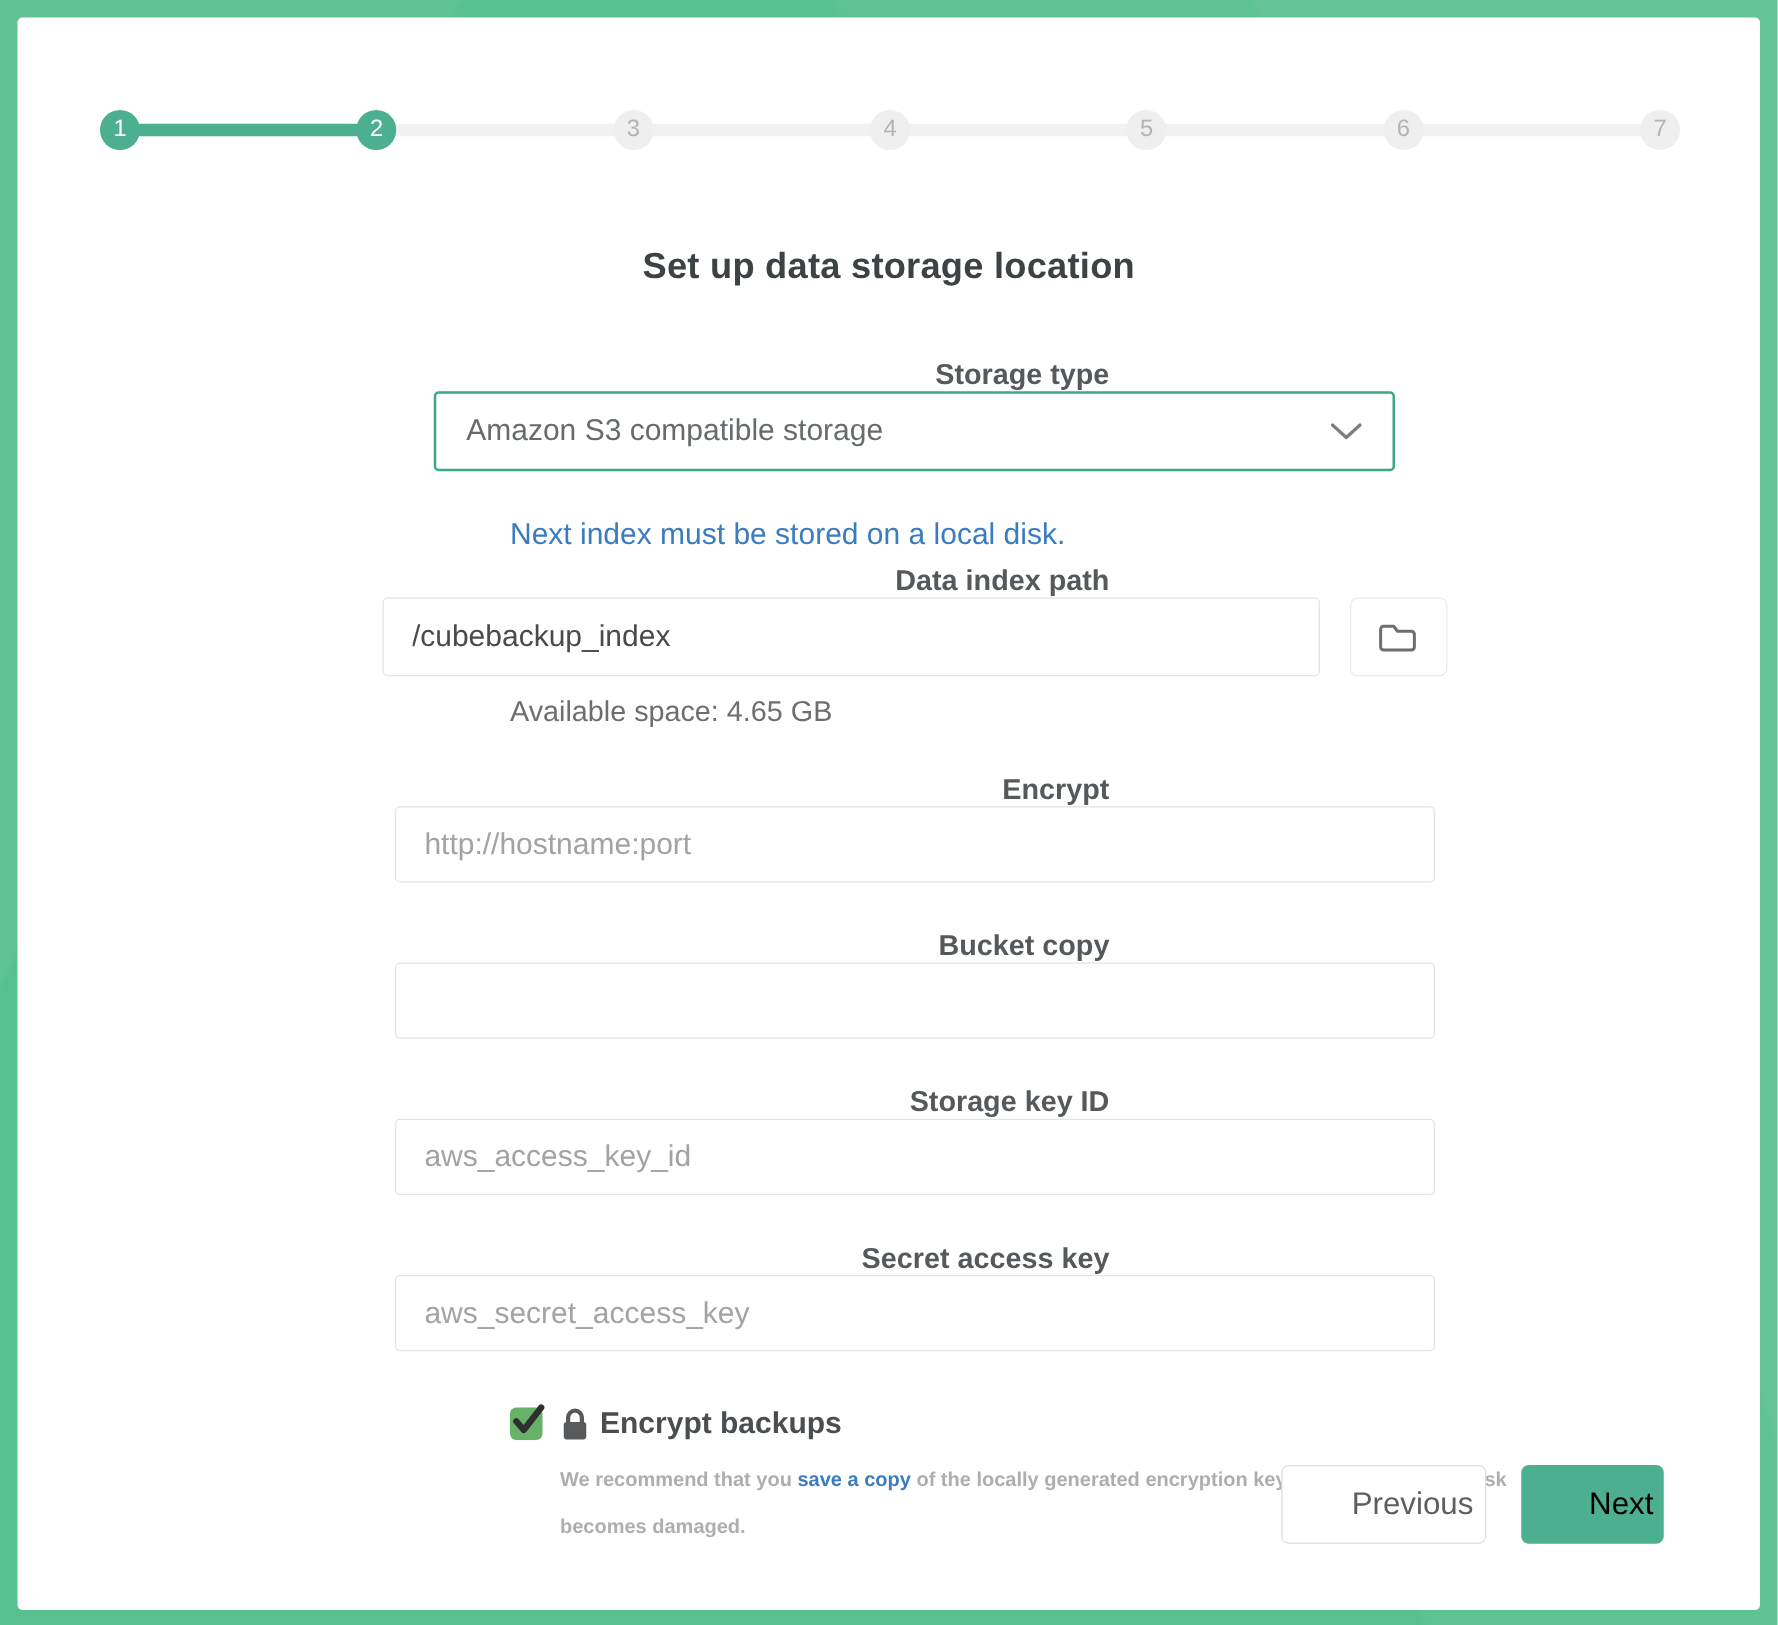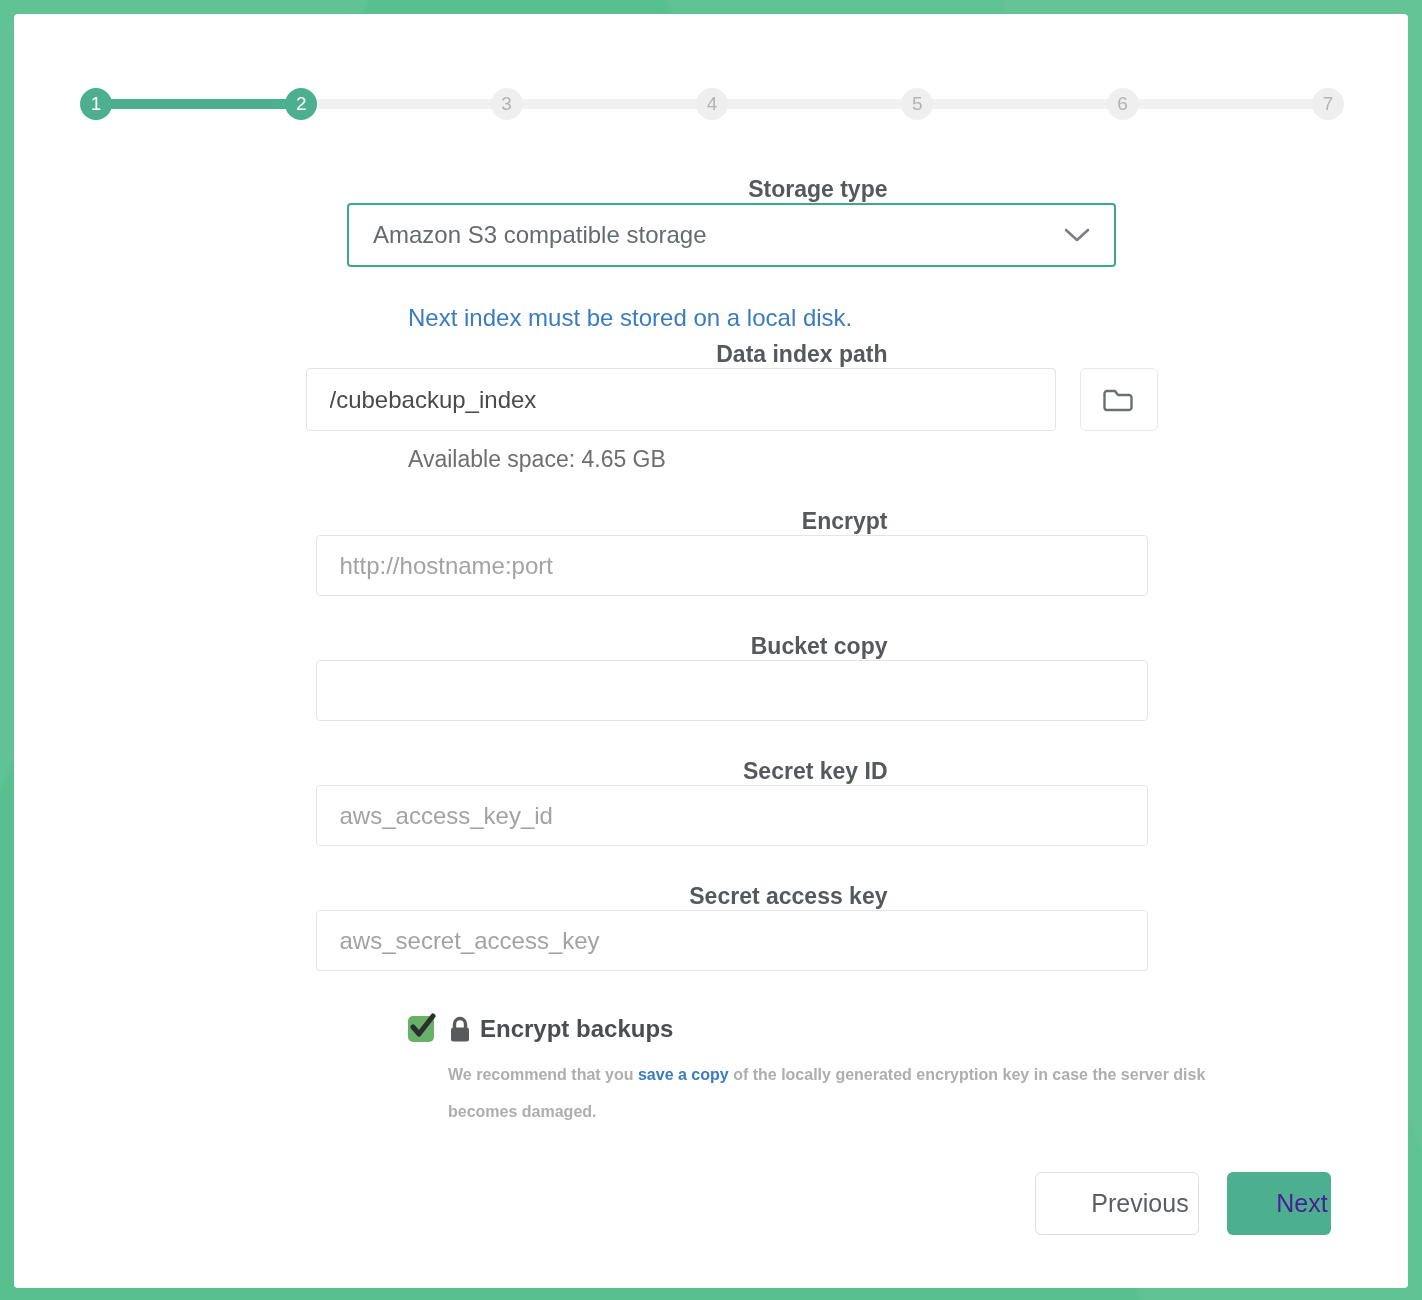--- a/index.html
+++ b/index.html
@@ -126,40 +126,41 @@
   .btn {
     height:63px; border-radius:6px; font-size:25px; cursor:pointer;
     display:flex; align-items:center; justify-content:center;
     font-family:"Liberation Sans", sans-serif;
     padding-left:46px;
   }
   .btn-previous {
     width:164px; background:#ffffff; border:1px solid #dedede; color:#5b5f62;
   }
   .btn-next {
-    width:104px; background:#4caf90; border:none; color:#4c1d95;
+    width:114px; background:#4caf90; border:none; color:#000000;
   }
 </style>
 </head>
 <body>
 
 <div class="card">
 
   <div class="stepper">
     <div class="track"></div>
     <div class="progress"></div>
     <div class="step done">1</div>
     <div class="step done">2</div>
     <div class="step">3</div>
     <div class="step">4</div>
     <div class="step">5</div>
     <div class="step">6</div>
     <div class="step">7</div>
   </div>
 
+  <div class="title">Set up data storage location</div>
 
   <div class="form">
 
     <div class="form-row">
       <div class="form-label">Storage type</div>
       <div class="form-field">
         <div class="select-box">
           <span class="sel-text">Amazon S3 compatible storage</span>
           <span style="display:flex;">
             <svg width="26" height="16" viewBox="0 0 26 16">
@@ -198,21 +199,21 @@
     </div>
 
     <div class="form-row gap37">
       <div class="form-label">Bucket copy</div>
       <div class="form-field">
         <input class="text-input" type="text" style="">
       </div>
     </div>
 
     <div class="form-row gap37">
-      <div class="form-label">Secret key ID</div>
+      <div class="form-label">Storage key ID</div>
       <div class="form-field">
         <input class="text-input" type="text" placeholder="aws_access_key_id" style="">
       </div>
     </div>
 
     <div class="form-row gap37">
       <div class="form-label">Secret access key</div>
       <div class="form-field">
         <input class="text-input" type="text" placeholder="aws_secret_access_key" style="">
       </div>

